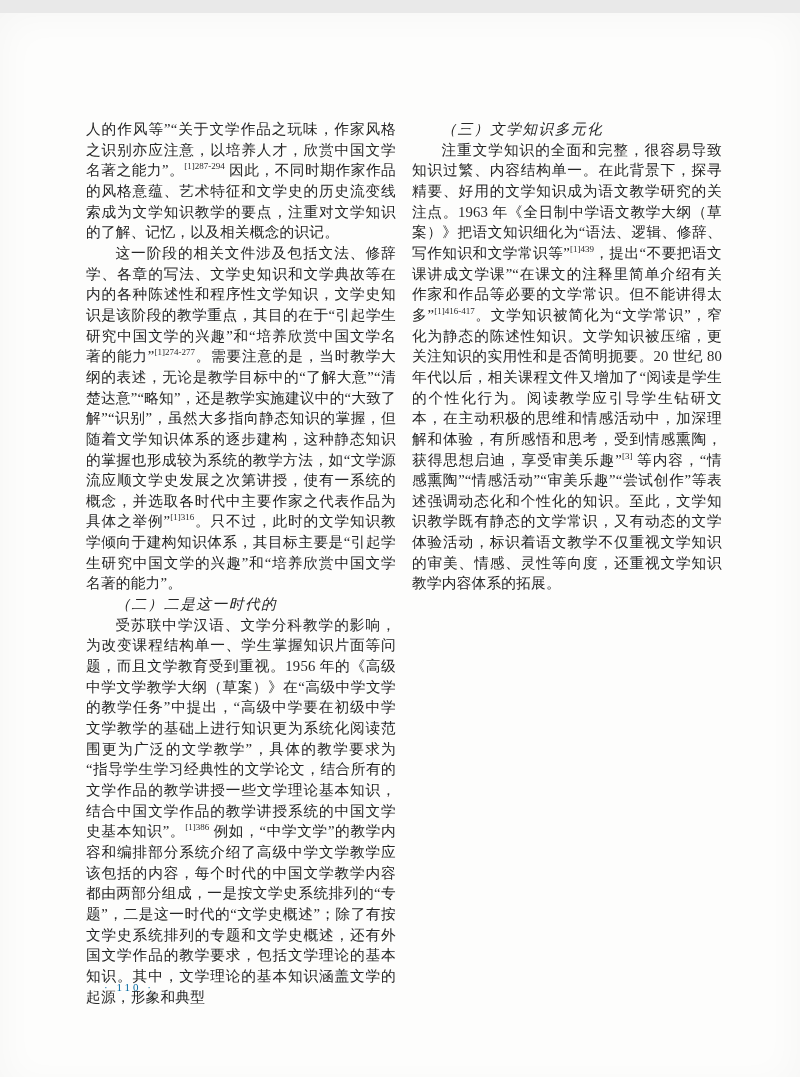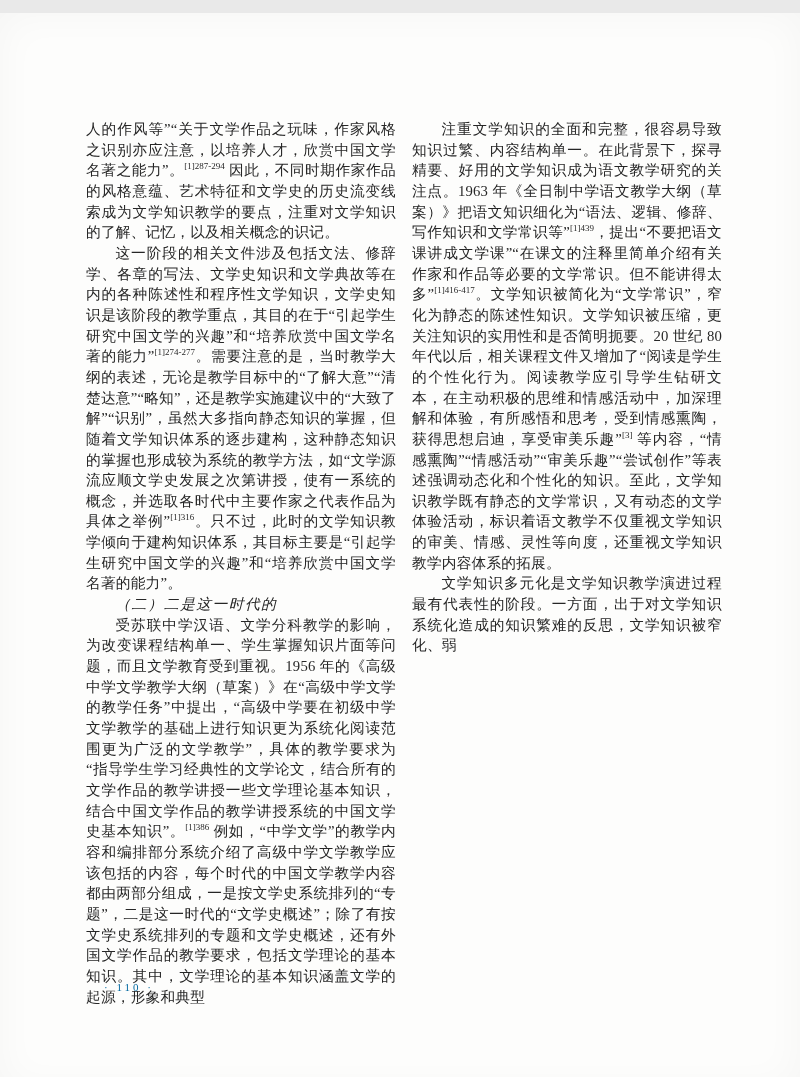--- a/index.html
+++ b/index.html
@@ -50,17 +50,17 @@
 <body>
 
 <div class="page">
   <div class="col col-left" id="left-column">
       <p class="body-paragraph no-indent">人的作风等”“关于文学作品之玩味，作家风格之识别亦应注意，以培养人才，欣赏中国文学名著之能力”。<sup class="cite">[1]287-294</sup> 因此，不同时期作家作品的风格意蕴、艺术特征和文学史的历史流变线索成为文学知识教学的要点，注重对文学知识的了解、记忆，以及相关概念的识记。</p>
       <p class="body-paragraph">这一阶段的相关文件涉及包括文法、修辞学、各章的写法、文学史知识和文学典故等在内的各种陈述性和程序性文学知识，文学史知识是该阶段的教学重点，其目的在于“引起学生研究中国文学的兴趣”和“培养欣赏中国文学名著的能力”<sup class="cite">[1]274-277</sup>。需要注意的是，当时教学大纲的表述，无论是教学目标中的“了解大意”“清楚达意”“略知”，还是教学实施建议中的“大致了解”“识别”，虽然大多指向静态知识的掌握，但随着文学知识体系的逐步建构，这种静态知识的掌握也形成较为系统的教学方法，如“文学源流应顺文学史发展之次第讲授，使有一系统的概念，并选取各时代中主要作家之代表作品为具体之举例”<sup class="cite">[1]316</sup>。只不过，此时的文学知识教学倾向于建构知识体系，其目标主要是“引起学生研究中国文学的兴趣”和“培养欣赏中国文学名著的能力”。</p>
       <p class="section-heading">（二）二是这一时代的</p>
       <p class="body-paragraph">受苏联中学汉语、文学分科教学的影响，为改变课程结构单一、学生掌握知识片面等问题，而且文学教育受到重视。1956 年的《高级中学文学教学大纲（草案）》在“高级中学文学的教学任务”中提出，“高级中学要在初级中学文学教学的基础上进行知识更为系统化阅读范围更为广泛的文学教学”，具体的教学要求为“指导学生学习经典性的文学论文，结合所有的文学作品的教学讲授一些文学理论基本知识，结合中国文学作品的教学讲授系统的中国文学史基本知识”。<sup class="cite">[1]386</sup> 例如，“中学文学”的教学内容和编排部分系统介绍了高级中学文学教学应该包括的内容，每个时代的中国文学教学内容都由两部分组成，一是按文学史系统排列的“专题”，二是这一时代的“文学史概述”；除了有按文学史系统排列的专题和文学史概述，还有外国文学作品的教学要求，包括文学理论的基本知识。其中，文学理论的基本知识涵盖文学的起源，形象和典型</p>
     </div>
   <div class="col col-right" id="right-column">
+      <p class="section-heading">（三）文学知识多元化</p>
       <p class="body-paragraph">注重文学知识的全面和完整，很容易导致知识过繁、内容结构单一。在此背景下，探寻精要、好用的文学知识成为语文教学研究的关注点。1963 年《全日制中学语文教学大纲（草案）》把语文知识细化为“语法、逻辑、修辞、写作知识和文学常识等”<sup class="cite">[1]439</sup>，提出“不要把语文课讲成文学课”“在课文的注释里简单介绍有关作家和作品等必要的文学常识。但不能讲得太多”<sup class="cite">[1]416-417</sup>。文学知识被简化为“文学常识”，窄化为静态的陈述性知识。文学知识被压缩，更关注知识的实用性和是否简明扼要。20 世纪 80 年代以后，相关课程文件又增加了“阅读是学生的个性化行为。阅读教学应引导学生钻研文本，在主动积极的思维和情感活动中，加深理解和体验，有所感悟和思考，受到情感熏陶，获得思想启迪，享受审美乐趣”<sup class="cite">[3]</sup> 等内容，“情感熏陶”“情感活动”“审美乐趣”“尝试创作”等表述强调动态化和个性化的知识。至此，文学知识教学既有静态的文学常识，又有动态的文学体验活动，标识着语文教学不仅重视文学知识的审美、情感、灵性等向度，还重视文学知识教学内容体系的拓展。</p>
-      <p class="body-paragraph">文学知识多元化是文学知识教学演进过程最有代表性的阶段。一方面，出于对文学知识系统化造成的知识繁难的反思，文学知识被窄化、弱</p>
     </div>
   <div class="page-number">· 110 ·</div>
 </div>
 
 </body></html>

